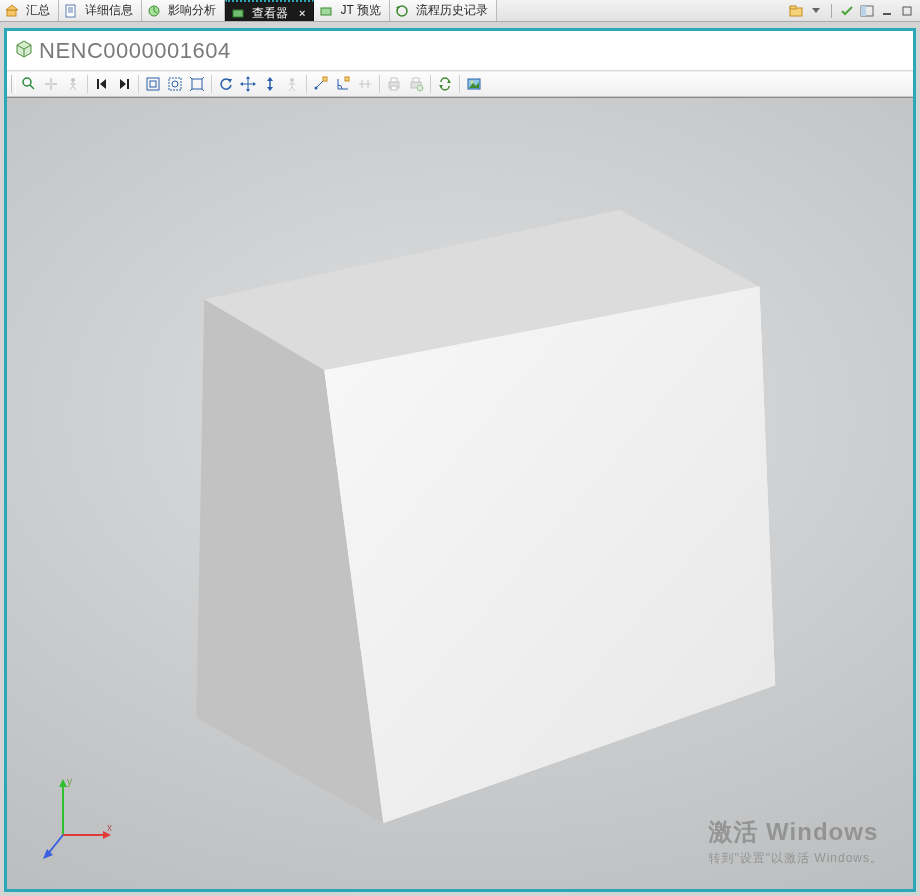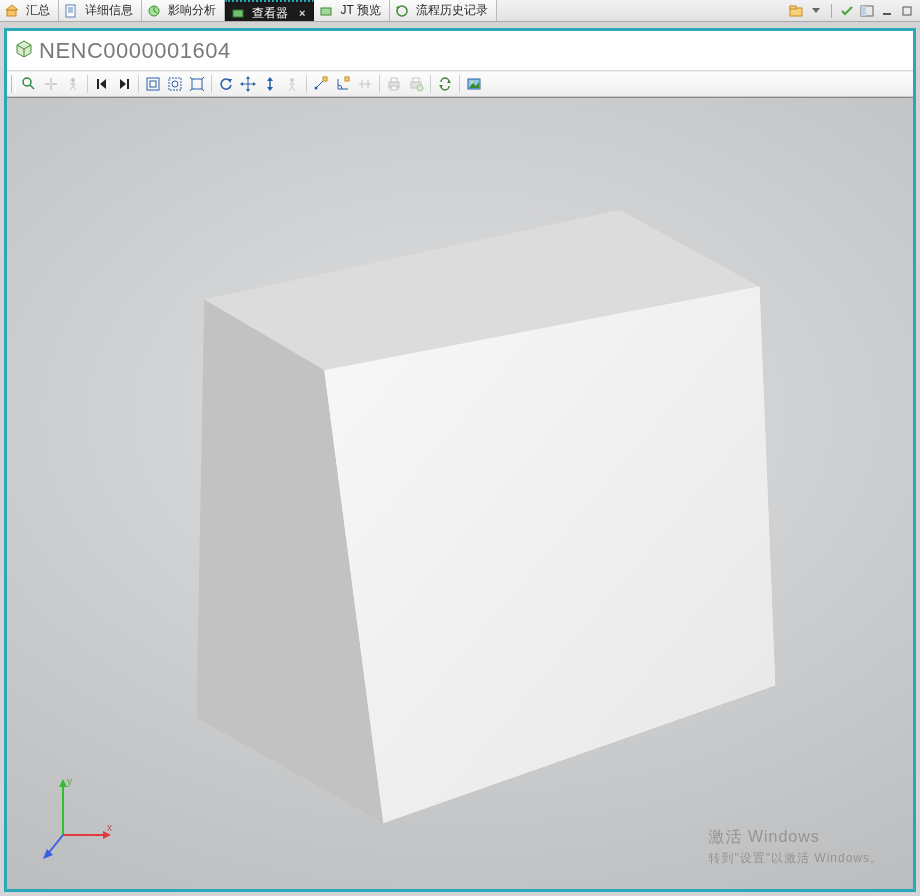--- a/index.html
+++ b/index.html
@@ -135,21 +135,21 @@
       height: 90px;
     }
     .watermark {
       position: absolute;
       right: 30px;
       bottom: 22px;
       text-align: left;
       color: rgba(90,90,90,0.55);
       pointer-events: none;
     }
-    .watermark .line1 { font-size: 16px; letter-spacing: 1px; color: rgba(110,110,110,0.55);}
+    .watermark .line1 { font-size: 24px; letter-spacing: 1px; color: rgba(110,110,110,0.55); font-weight: bold;}
     .watermark .line2 { font-size: 12px; letter-spacing: 1px; margin-top: 2px; color: rgba(110,110,110,0.55);}
   </style>
 </head>
 <body>
 
 <div class="top-bar">
   <div class="tabs">
     <div class="tab">
       <span class="tab-icon">
         <svg width="14" height="14">

